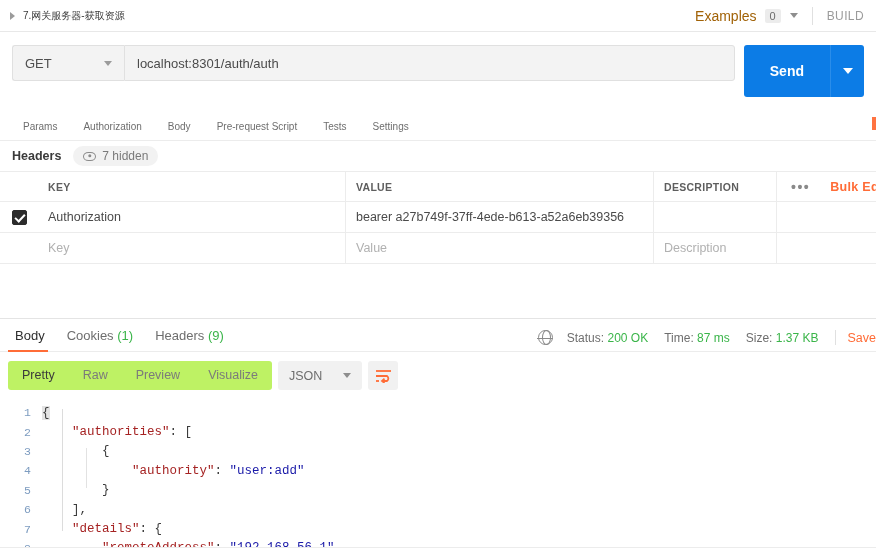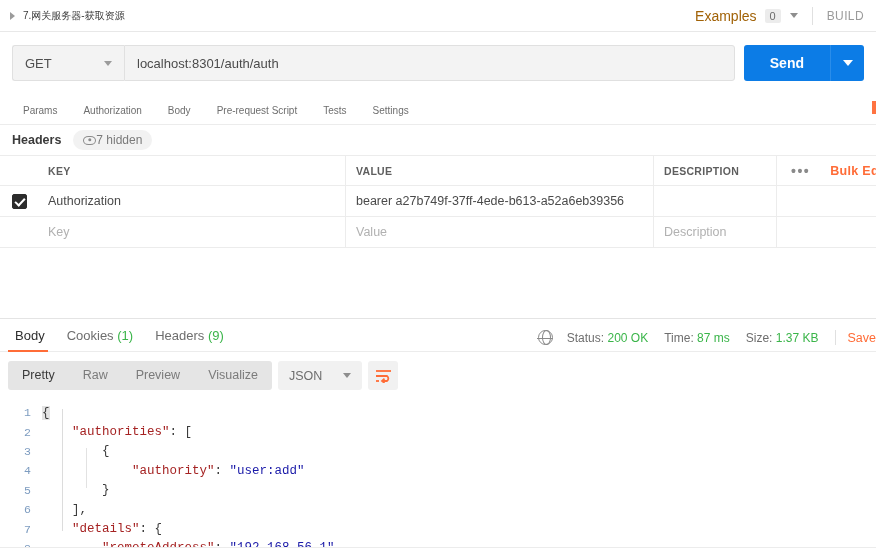--- a/index.html
+++ b/index.html
@@ -86,21 +86,21 @@
     border-radius: 0 3px 3px 0;
     background: #f3f3f3;
     display: flex; align-items: center;
     padding: 0 12px;
     font-size: 13px; color: #4b4b4b;
     overflow: hidden; white-space: nowrap;
   }
   .send-wrap {
     display: flex; align-items: stretch;
     margin-left: 9px;
-    height: 36px;
+    height: 52px;
     border-radius: 3px;
     overflow: hidden;
   }
   .send-btn {
     background: #0c7ce6;
     color: #fff;
     font-size: 14px; font-weight: bold;
     padding: 0 26px;
     display: flex; align-items: center;
     border: none;
@@ -153,21 +153,21 @@
   }
 
   
   .hdr-sub {
     display: flex; align-items: center;
     height: 30px;
     padding: 0 12px;
   }
   .hdr-sub-label { font-size: 12.5px; color: #3b3b3b; font-weight: bold; }
   .hidden-pill {
-    display: flex; align-items: center; 
+    display: flex; align-items: center; gap: 6px;
     background: #f2f2f2;
     border-radius: 11px;
     padding: 3px 10px;
     margin-left: 12px;
     font-size: 12px; color: #7a7a7a;
   }
   .eye {
     width: 13px; height: 9px;
     border: 1.3px solid #8b8b8b;
     border-radius: 50% 50% 50% 50% / 60% 60% 60% 60%;
@@ -293,21 +293,21 @@
   .save-link { font-size: 12.5px; color: #ff6c37; white-space: nowrap; }
 
   
   .viewer-ctrl {
     display: flex; align-items: center;
     padding: 9px 0 9px 8px;
     gap: 6px;
   }
   .seg {
     display: flex; align-items: center;
-    background: #e5e5e5;
+    background: #bef264;
     border-radius: 3px;
     height: 29px;
   }
   .seg span {
     font-size: 12.5px; color: #7b7b7b;
     padding: 0 14px;
     line-height: 29px;
   }
   .seg span.active { color: #3b3b3b; }
   .jsonsel {

